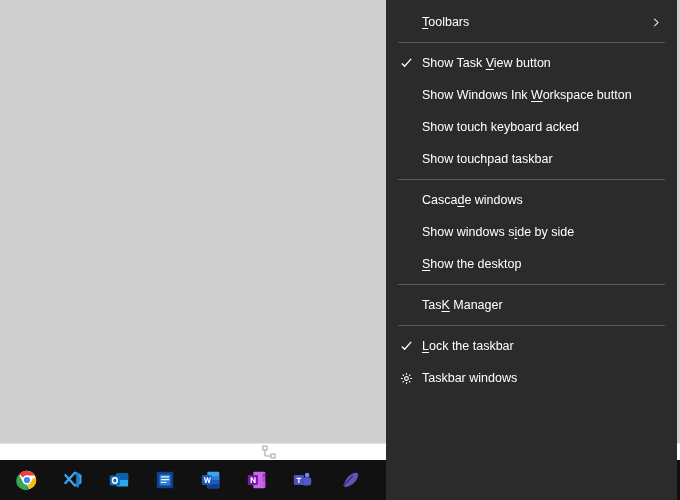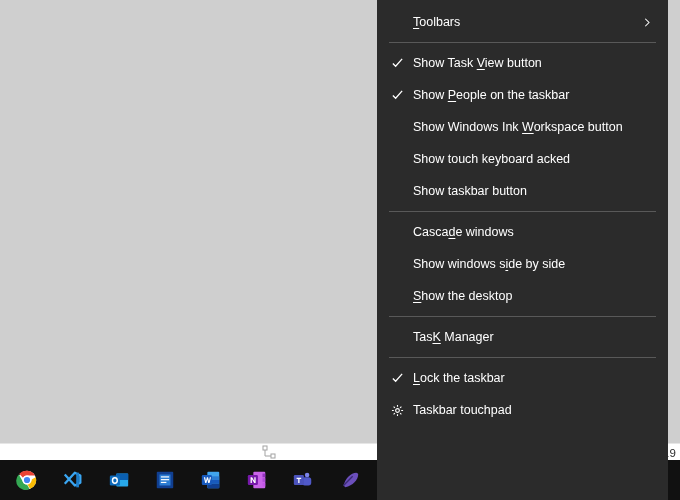--- a/index.html
+++ b/index.html
@@ -29,21 +29,21 @@
   }
   .task-btn {
     width: 46px; height: 40px;
     display: flex; align-items: center; justify-content: center;
     position: relative;
   }
   .app-icon { width: 24px; height: 24px; display: flex; align-items: center; justify-content: center; }
 
   
   .context-menu {
-    position: absolute; right: 12px; top: 0; bottom: 0; width: 291px;
+    position: absolute; right: 3px; top: 0; bottom: 0; width: 291px;
     background: #2b2b2b; color: #ffffff;
     font-size: 12.5px;
     padding: 6px 0 10px 0;
   }
   .menu-item {
     display: flex; align-items: center;
     height: 32px;
     padding: 0 14px 0 14px;
   }
   .mi-icon {
@@ -195,42 +195,34 @@
 
   <div class="menu-item">
     <span class="mi-icon">
       <svg class="check-svg" viewBox="0 0 14 14" width="13" height="13">
           <path d="M2 7l3 3 7-8" fill="none" stroke-width="1.4"></path>
         </svg>
     </span>
     <span class="mi-label">Show Task <span class="ul">V</span>iew button</span>
   </div>
 
-  <div class="menu-item">
-    <span class="mi-icon">
-      <svg class="check-svg" viewBox="0 0 14 14" width="13" height="13">
-          <path d="M2 7l3 3 7-8" fill="none" stroke-width="1.4"></path>
-        </svg>
-    </span>
-    <span class="mi-label">Show <span class="ul">P</span>eople on the taskbar</span>
-  </div>
 
   <div class="menu-item">
     <span class="mi-icon"></span>
     <span class="mi-label">Show Windows Ink <span class="ul">W</span>orkspace button</span>
   </div>
 
   <div class="menu-item">
     <span class="mi-icon"></span>
     <span class="mi-label">Show touch keyboard acked</span>
   </div>
 
   <div class="menu-item">
     <span class="mi-icon"></span>
-    <span class="mi-label">Show taskbar button</span>
+    <span class="mi-label">Show touchpad taskbar</span>
   </div>
 
   <div class="menu-sep"></div>
 
   <div class="menu-item">
     <span class="mi-icon"></span>
     <span class="mi-label">Casca<span class="ul">d</span>e windows</span>
   </div>
 
 
@@ -264,16 +256,16 @@
 
   <div class="menu-item">
     <span class="mi-icon">
       <svg viewBox="0 0 14 14" width="13" height="13">
         <circle cx="7" cy="7" r="2" fill="none" stroke="#fff" stroke-width="1.2"></circle>
         <g stroke="#fff" stroke-width="1.2">
           <path d="M7 1v2M7 11v2M1 7h2M11 7h2M2.8 2.8l1.4 1.4M9.8 9.8l1.4 1.4M11.2 2.8 9.8 4.2M4.2 9.8 2.8 11.2"></path>
         </g>
       </svg>
     </span>
-    <span class="mi-label">Taskbar touchpad</span>
+    <span class="mi-label">Taskbar windows</span>
   </div>
 
 </div>
 
 </body></html>

